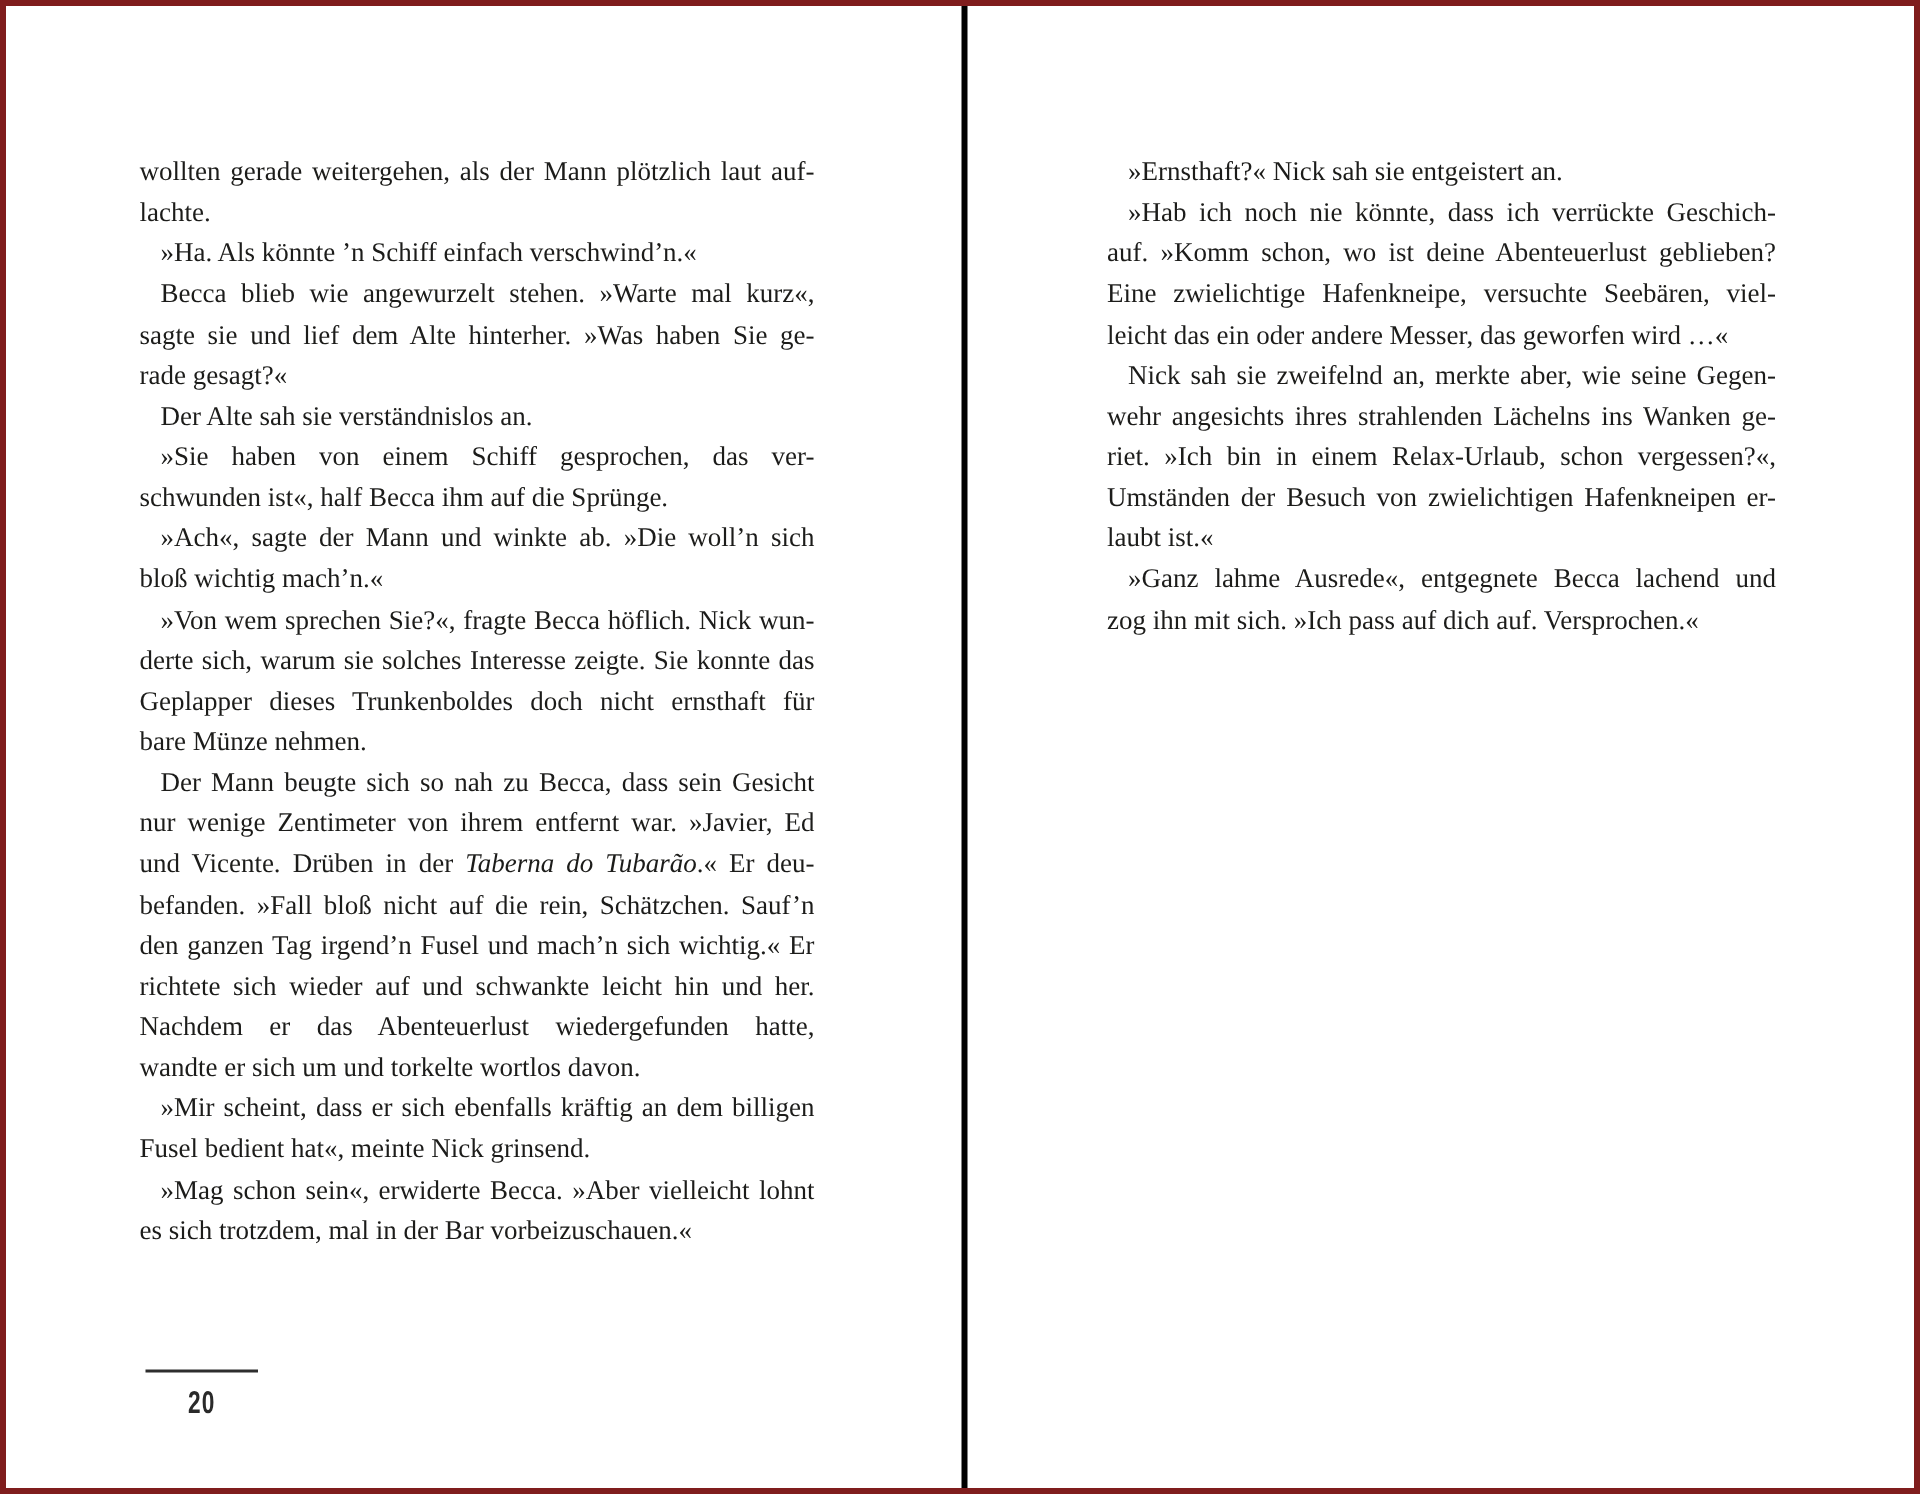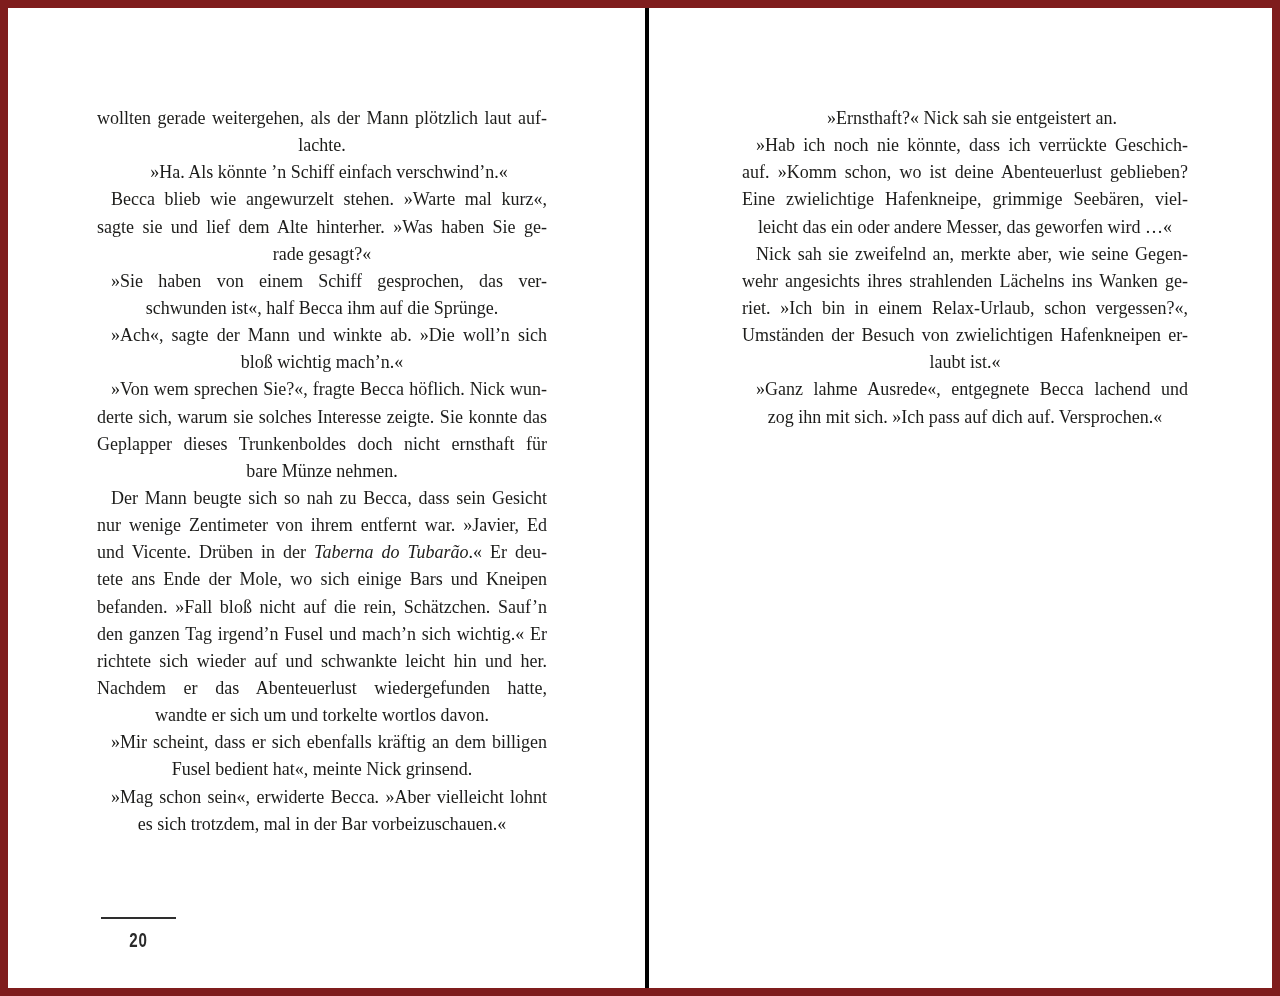--- a/index.html
+++ b/index.html
@@ -6,21 +6,21 @@
   html, body { background: #ffffff; }
   body {
     width: 1280px; height: 996px;
     position: relative;
     font-family: "Liberation Serif", serif;
     overflow: hidden;
   }
   .spread {
     position: absolute; inset: 0;
     background: #ffffff;
-    border: 8px solid #7f1d1d;
+    border: 4px solid #7f1d1d;
   }
   .gutter {
     position: absolute;
     left: 637px; top: 0; bottom: 0;
     width: 4px;
     background: #000000;
   }
   .page { position: absolute; top: 0; bottom: 0; }
   .page-left  { left: 4px;   width: 633px; }
   .page-right { left: 641px; width: 635px; }
@@ -34,21 +34,21 @@
   .page-left  .textblock { left: 89px;  width: 450px; }
   .page-right .textblock { left: 734px; width: 446px; }
   .page-right { left: 0; width: 1280px; } 
   .page-left  { left: 0; width: 1280px; }
 
   .line {
     height: 27.15px;
     line-height: 27.15px;
     white-space: normal;
     overflow: hidden;
-    text-align: center;
+    text-align: left;
   }
   .line.j {
     text-align: justify;
     text-align-last: justify;
   }
   .line.ind { padding-left: 14px; }
   .it { font-style: italic; }
 
   .footer {
     position: absolute;
@@ -77,32 +77,32 @@
 <div class="spread">
 
   <div class="page page-left">
     <div class="textblock" id="left-lines">
         <div class="line j"><span>wollten gerade weitergehen, als der Mann plötzlich laut auf-</span></div>
         <div class="line"><span>lachte.</span></div>
         <div class="line ind"><span>»Ha. Als könnte ’n Schiff einfach verschwind’n.«</span></div>
         <div class="line j ind"><span>Becca blieb wie angewurzelt stehen. »Warte mal kurz«,</span></div>
         <div class="line j"><span>sagte sie und lief dem Alte hinterher. »Was haben Sie ge-</span></div>
         <div class="line"><span>rade gesagt?«</span></div>
+        <div class="line ind"><span>Der Alte sah sie verständnislos an.</span></div>
         <div class="line j ind"><span>»Sie haben von einem Schiff gesprochen, das ver-</span></div>
         <div class="line"><span>schwunden ist«, half Becca ihm auf die Sprünge.</span></div>
         <div class="line j ind"><span>»Ach«, sagte der Mann und winkte ab. »Die woll’n sich</span></div>
         <div class="line"><span>bloß wichtig mach’n.«</span></div>
         <div class="line j ind"><span>»Von wem sprechen Sie?«, fragte Becca höflich. Nick wun-</span></div>
         <div class="line j"><span>derte sich, warum sie solches Interesse zeigte. Sie konnte das</span></div>
         <div class="line j"><span>Geplapper dieses Trunkenboldes doch nicht ernsthaft für</span></div>
         <div class="line"><span>bare Münze nehmen.</span></div>
         <div class="line j ind"><span>Der Mann beugte sich so nah zu Becca, dass sein Gesicht</span></div>
         <div class="line j"><span>nur wenige Zentimeter von ihrem entfernt war. »Javier, Ed</span></div>
         <div class="line j"><span>und Vicente. Drüben in der </span><span class="it">Taberna do Tubarão</span><span>.« Er deu-</span></div>
-        <div class="line j"><span>tete ans Ende der Mole, wo sich einige Bars und Kneipen</span></div>
         <div class="line j"><span>befanden. »Fall bloß nicht auf die rein, Schätzchen. Sauf’n</span></div>
         <div class="line j"><span>den ganzen Tag irgend’n Fusel und mach’n sich wichtig.« Er</span></div>
         <div class="line j"><span>richtete sich wieder auf und schwankte leicht hin und her.</span></div>
         <div class="line j"><span>Nachdem er das Abenteuerlust wiedergefunden hatte,</span></div>
         <div class="line"><span>wandte er sich um und torkelte wortlos davon.</span></div>
         <div class="line j ind"><span>»Mir scheint, dass er sich ebenfalls kräftig an dem billigen</span></div>
         <div class="line"><span>Fusel bedient hat«, meinte Nick grinsend.</span></div>
         <div class="line j ind"><span>»Mag schon sein«, erwiderte Becca. »Aber vielleicht lohnt</span></div>
         <div class="line"><span>es sich trotzdem, mal in der Bar vorbeizuschauen.«</span></div>
       </div>
@@ -112,21 +112,21 @@
     </div>
   </div>
 
   <div class="gutter"></div>
 
   <div class="page page-right">
     <div class="textblock" id="right-lines">
         <div class="line ind"><span>»Ernsthaft?« Nick sah sie entgeistert an.</span></div>
         <div class="line j ind"><span>»Hab ich noch nie könnte, dass ich verrückte Geschich-</span></div>
         <div class="line j"><span>auf. »Komm schon, wo ist deine Abenteuerlust geblieben?</span></div>
-        <div class="line j"><span>Eine zwielichtige Hafenkneipe, grimmige Seebären, viel-</span></div>
+        <div class="line j"><span>Eine zwielichtige Hafenkneipe, versuchte Seebären, viel-</span></div>
         <div class="line"><span>leicht das ein oder andere Messer, das geworfen wird …«</span></div>
         <div class="line j ind"><span>Nick sah sie zweifelnd an, merkte aber, wie seine Gegen-</span></div>
         <div class="line j"><span>wehr angesichts ihres strahlenden Lächelns ins Wanken ge-</span></div>
         <div class="line j"><span>riet. »Ich bin in einem Relax-Urlaub, schon vergessen?«,</span></div>
         <div class="line j"><span>Umständen der Besuch von zwielichtigen Hafenkneipen er-</span></div>
         <div class="line"><span>laubt ist.«</span></div>
         <div class="line j ind"><span>»Ganz lahme Ausrede«, entgegnete Becca lachend und</span></div>
         <div class="line"><span>zog ihn mit sich. »Ich pass auf dich auf. Versprochen.«</span></div>
       </div>
   </div>

